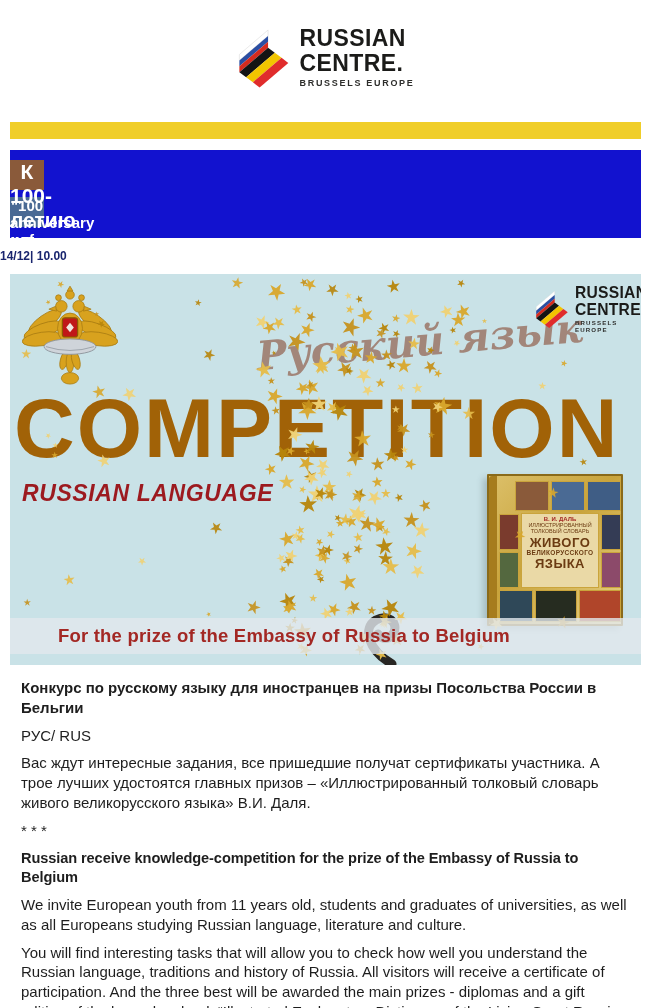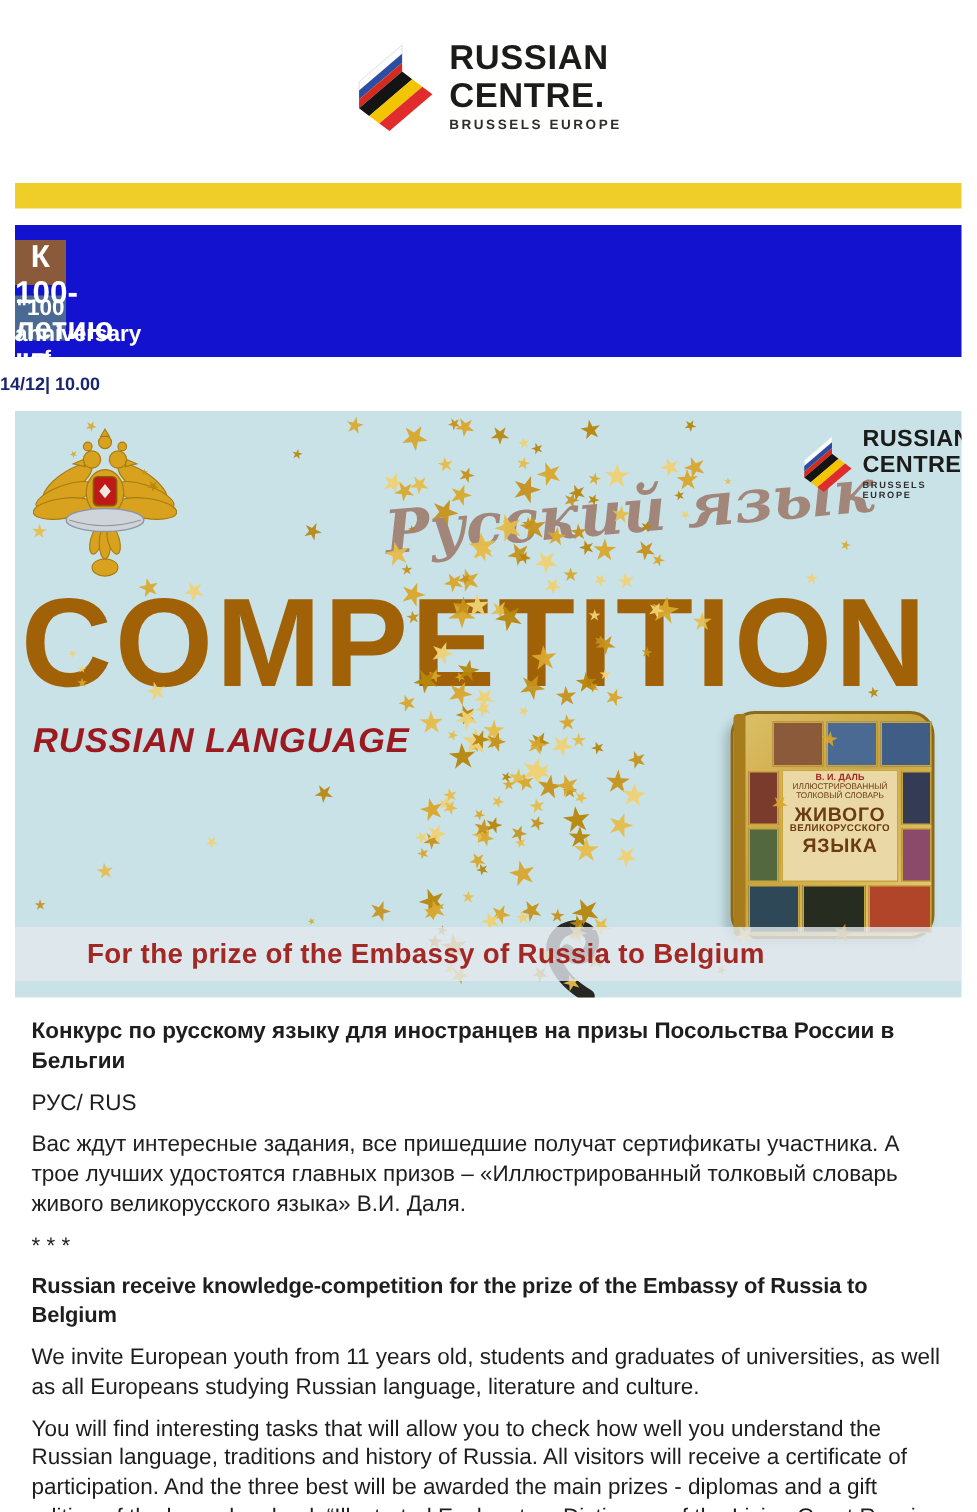--- a/index.html
+++ b/index.html
@@ -32,21 +32,21 @@
   .poster-logo{position:absolute;left:524px;top:10px;transform:scale(.68);transform-origin:top left;z-index:3;}
   .poster-logo .l1{font-size:23px;}
   .dark-object{position:absolute;left:338px;top:316px;z-index:1;opacity:.9;}
   .prize-band{position:absolute;left:0;top:344px;width:631px;height:36px;background:rgba(226,232,238,.8);
               display:flex;align-items:center;z-index:4;padding-left:28px;}
   .prize-band span{margin-left:20px;font-size:18.5px;font-weight:bold;color:#a32824;letter-spacing:.2px;}
 
   
   .book{position:absolute;left:477px;top:200px;width:136px;height:152px;z-index:1;
         background:linear-gradient(135deg,#dcc06a 0%,#c9a43c 45%,#e8d286 100%);
-        border:2px solid #8a6a1a;border-radius:16px;box-sizing:border-box;box-shadow:-4px 4px 6px rgba(60,70,80,.25);}
+        border:2px solid #8a6a1a;border-radius:1px;box-sizing:border-box;box-shadow:-4px 4px 6px rgba(60,70,80,.25);}
   .book .spine{position:absolute;left:0;top:0;width:8px;height:100%;background:#a67c1d;border-radius:3px 0 0 3px;}
   .tile{position:absolute;border:1px solid #caa43c;box-sizing:border-box;}
   .t1{left:26px;top:5px;width:34px;height:30px;background:#8a5a3a;}
   .t2{left:62px;top:5px;width:34px;height:30px;background:#4a6a94;}
   .t3{left:98px;top:5px;width:34px;height:30px;background:#3f5d85;}
   .t4{left:10px;top:38px;width:20px;height:36px;background:#7a3b2d;}
   .t5{left:10px;top:76px;width:20px;height:36px;background:#54683f;}
   .t6{left:112px;top:38px;width:20px;height:36px;background:#343c55;}
   .t7{left:112px;top:76px;width:20px;height:36px;background:#8c4a6a;}
   .t8{left:10px;top:114px;width:34px;height:32px;background:#2f4858;}

